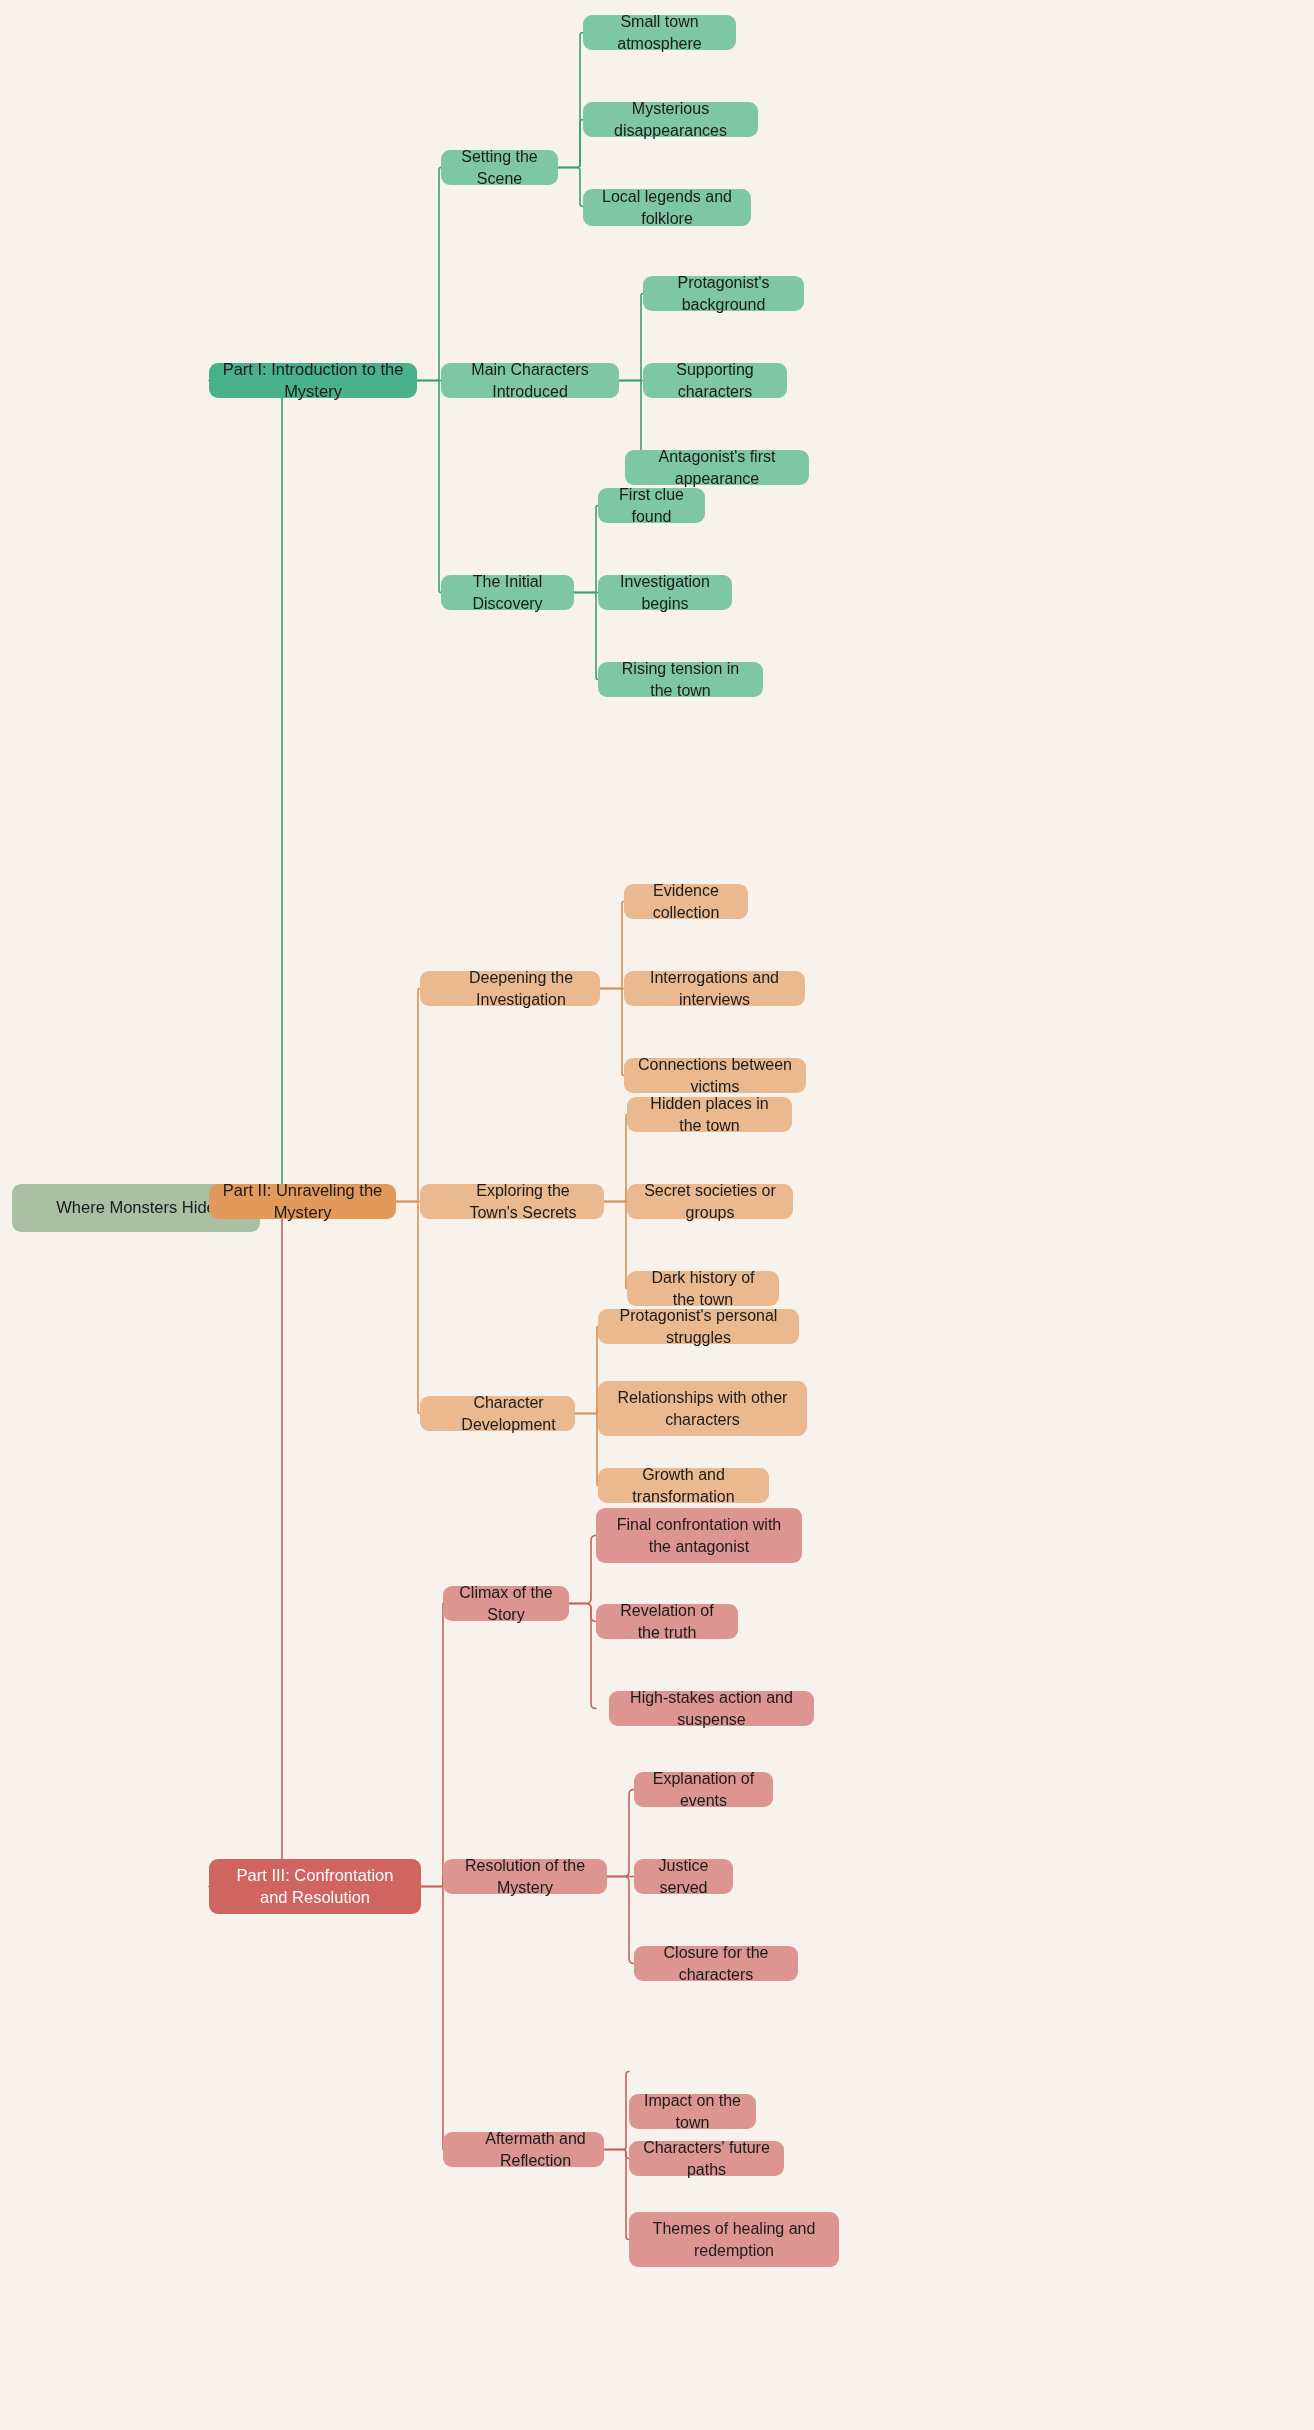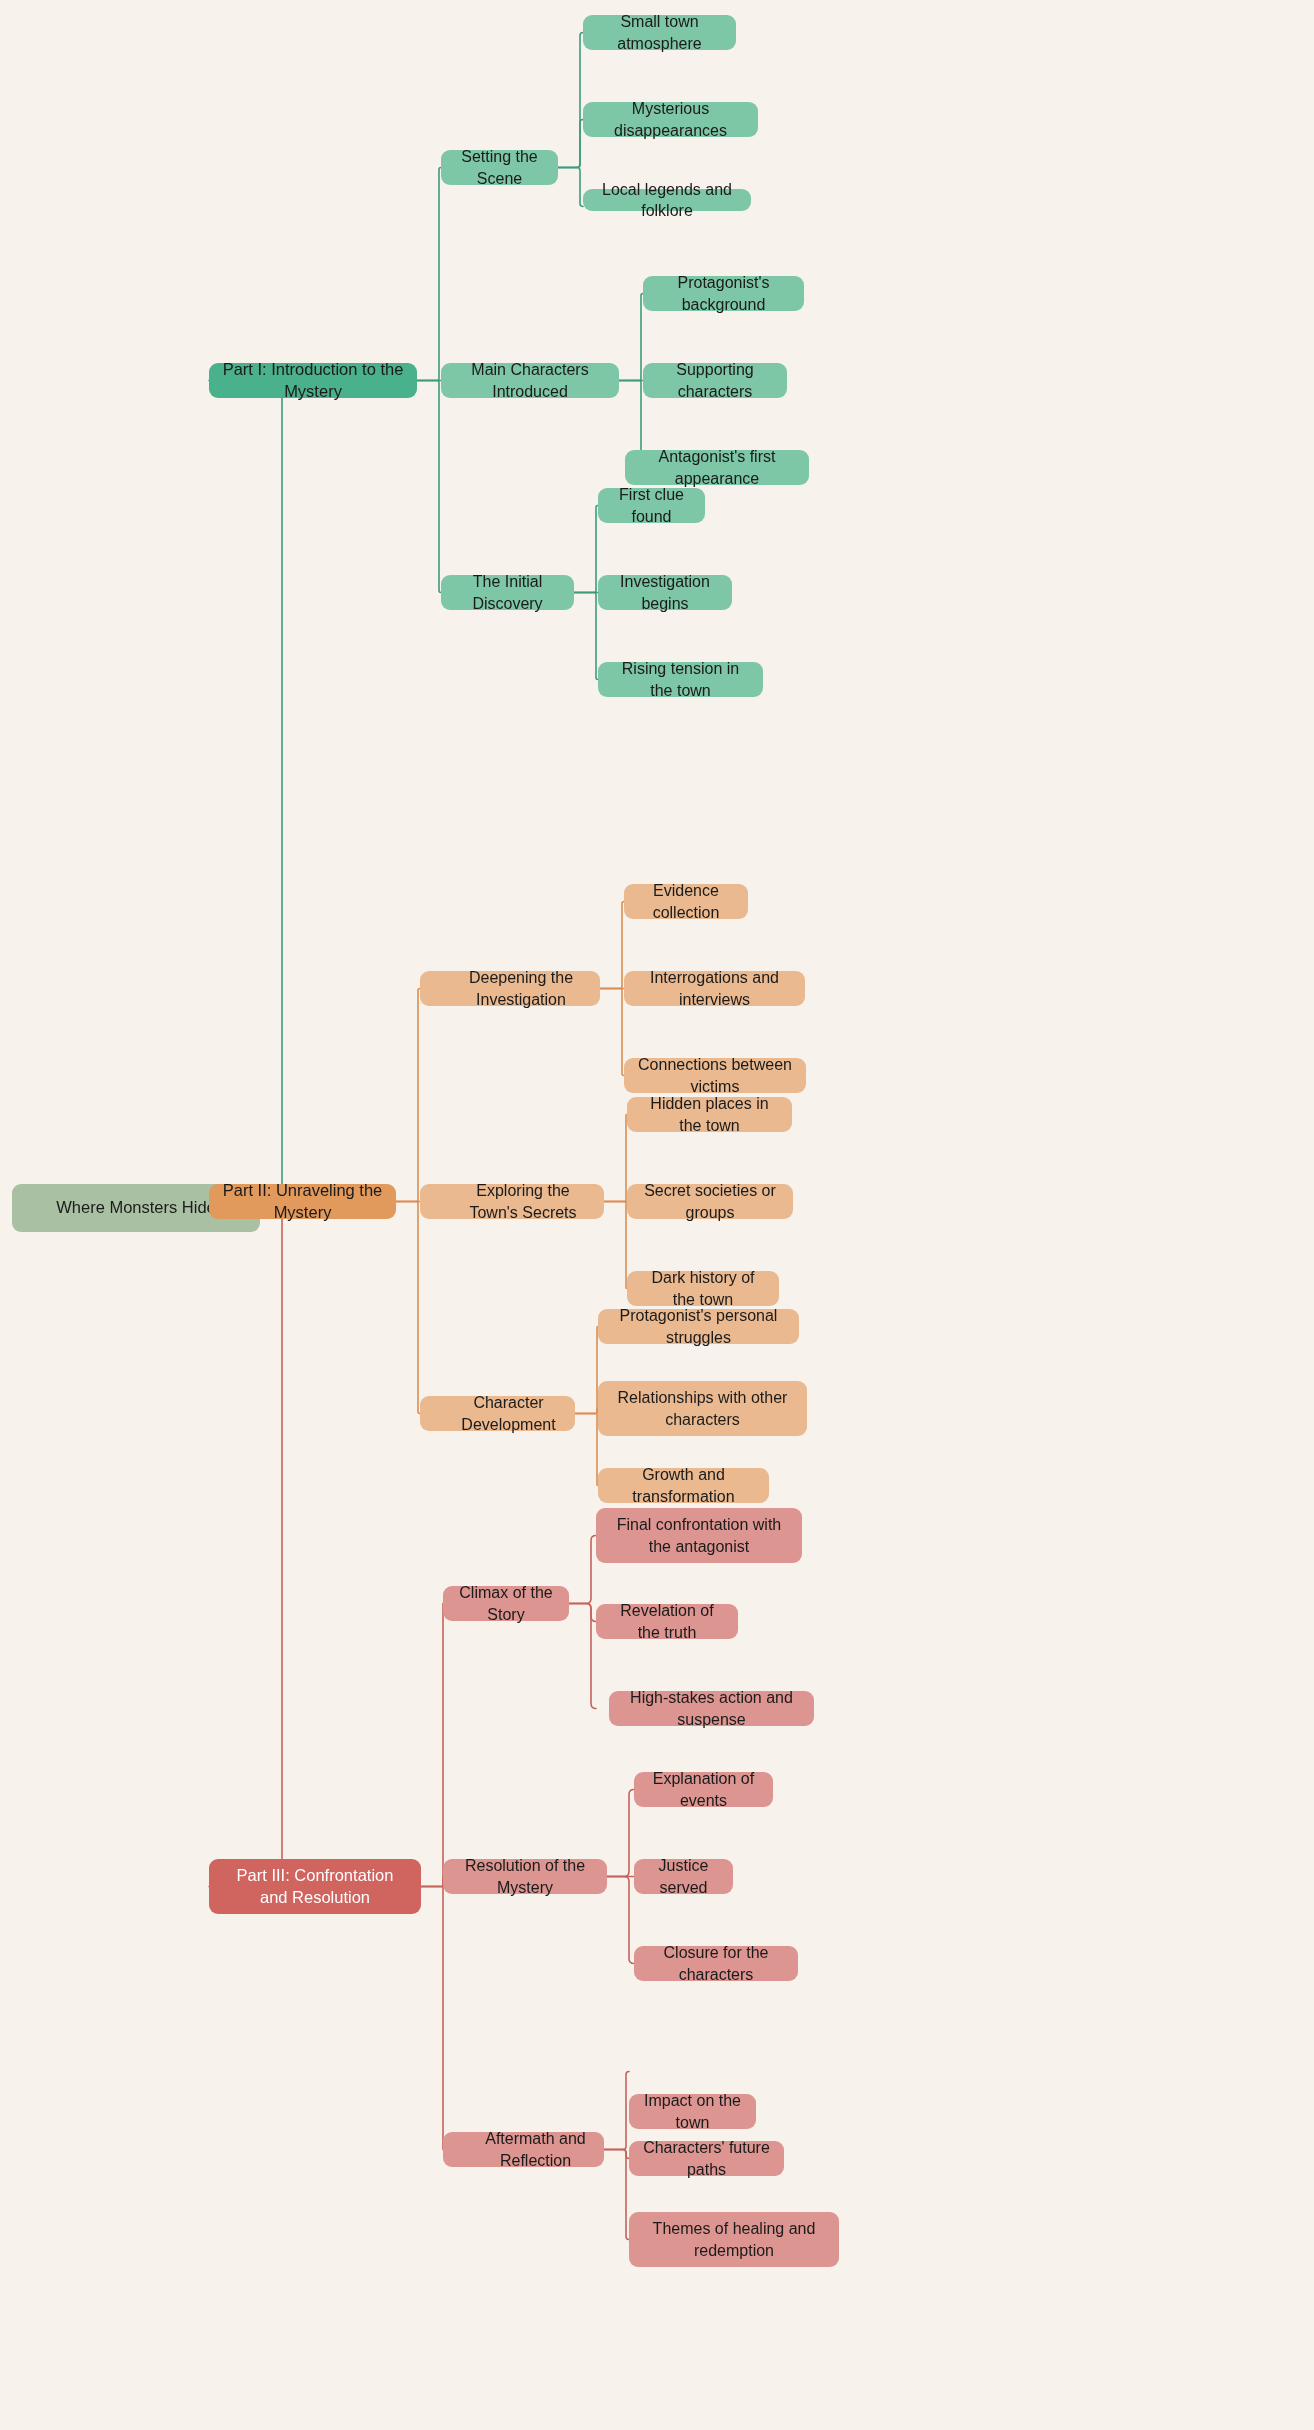--- a/index.html
+++ b/index.html
@@ -95,21 +95,21 @@
       <path d="M 604 2149.5 L 623 2149.5 Q 626 2149.5 626 2146.5 L 626 2074.5 Q 626 2071.5 629 2071.5 L 629 2071.5" fill="none" stroke="#c4635c" stroke-width="1.6" stroke-linecap="round"></path>
       <path d="M 604 2149.5 L 623 2149.5 Q 626 2149.5 626 2152.5 L 626 2155.5 Q 626 2158.5 629 2158.5 L 629 2158.5" fill="none" stroke="#c4635c" stroke-width="1.6" stroke-linecap="round"></path>
       <path d="M 604 2149.5 L 623 2149.5 Q 626 2149.5 626 2152.5 L 626 2236.5 Q 626 2239.5 629 2239.5 L 629 2239.5" fill="none" stroke="#c4635c" stroke-width="1.6" stroke-linecap="round"></path>
     </svg>
   <div id="nodes">
       <div class="node n-root" style="left: 12px; top: 1184px; width: 248px; height: 48px;"><span>Where Monsters Hide</span></div>
       <div class="node n-l1-green" style="left: 209px; top: 363px; width: 208px; height: 35px;"><span>Part I: Introduction to the Mystery</span></div>
       <div class="node n-l2-green" style="left: 441px; top: 150px; width: 117px; height: 35px;"><span>Setting the Scene</span></div>
       <div class="node n-l3-green" style="left: 583px; top: 15px; width: 153px; height: 35px;"><span>Small town atmosphere</span></div>
       <div class="node n-l3-green" style="left: 583px; top: 102px; width: 175px; height: 35px;"><span>Mysterious disappearances</span></div>
-      <div class="node n-l3-green" style="left: 583px; top: 189px; width: 168px; height: 22px;"><span>Local legends and folklore</span></div>
+      <div class="node n-l3-green" style="left: 583px; top: 189px; width: 168px; height: 37px;"><span>Local legends and folklore</span></div>
       <div class="node n-l2-green" style="left: 441px; top: 363px; width: 178px; height: 35px;"><span>Main Characters Introduced</span></div>
       <div class="node n-l3-green" style="left: 643px; top: 276px; width: 161px; height: 35px;"><span>Protagonist's background</span></div>
       <div class="node n-l3-green" style="left: 643px; top: 363px; width: 144px; height: 35px;"><span>Supporting characters</span></div>
       <div class="node n-l3-green" style="left: 625px; top: 450px; width: 184px; height: 35px;"><span>Antagonist's first appearance</span></div>
       <div class="node n-l2-green" style="left: 441px; top: 575px; width: 133px; height: 35px;"><span>The Initial Discovery</span></div>
       <div class="node n-l3-green" style="left: 598px; top: 488px; width: 107px; height: 35px;"><span>First clue found</span></div>
       <div class="node n-l3-green" style="left: 598px; top: 575px; width: 134px; height: 35px;"><span>Investigation begins</span></div>
       <div class="node n-l3-green" style="left: 598px; top: 662px; width: 165px; height: 35px;"><span>Rising tension in the town</span></div>
       <div class="node n-l1-orange" style="left: 209px; top: 1184px; width: 187px; height: 35px;"><span>Part II: Unraveling the Mystery</span></div>
       <div class="node n-l2-orange" style="left: 420px; top: 971px; width: 180px; height: 35px;"><span>Deepening the Investigation</span></div>

